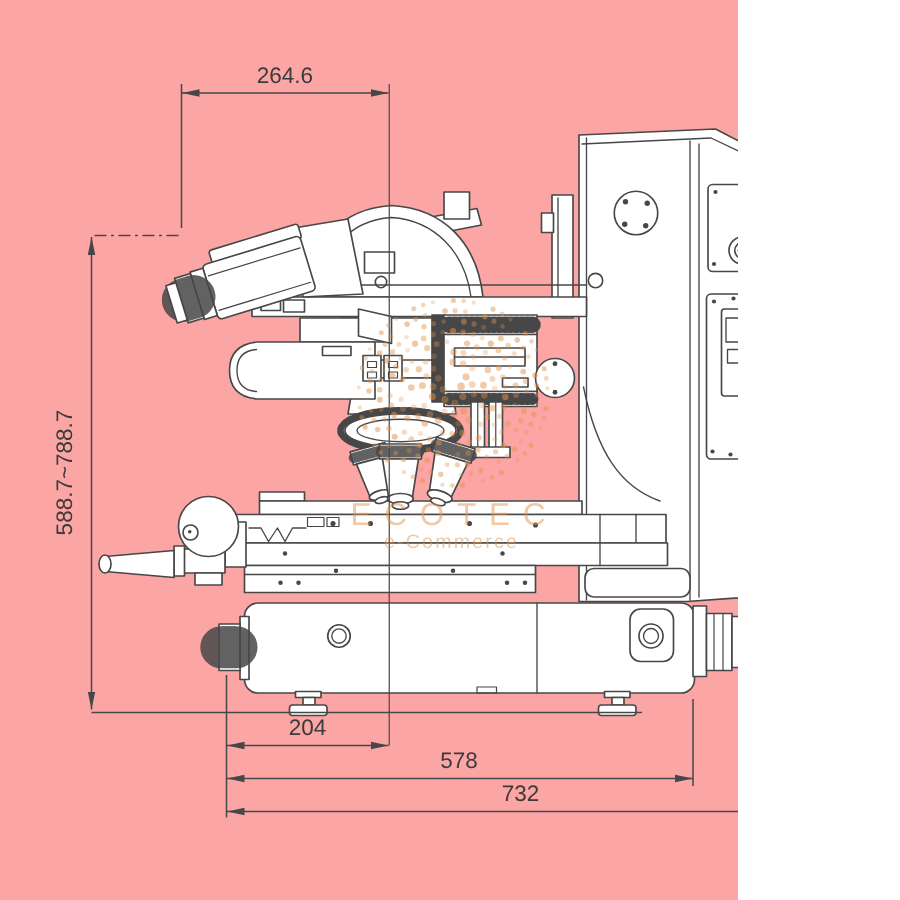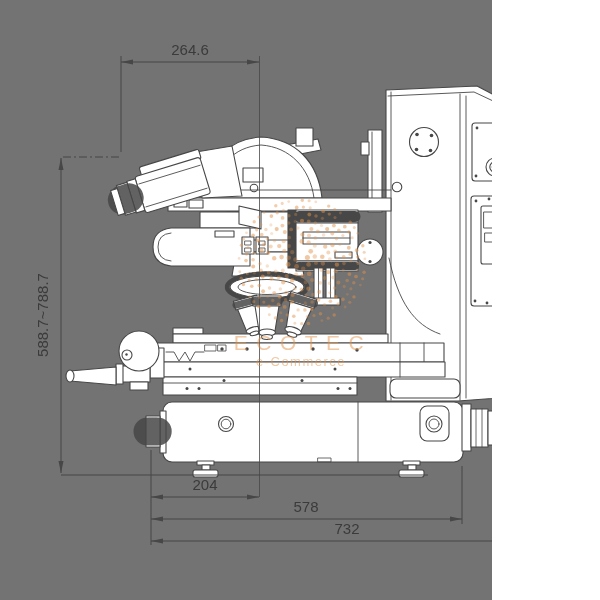--- a/index.html
+++ b/index.html
@@ -1,16 +1,16 @@
 <!DOCTYPE html>
 <html><head>
 <meta charset="utf-8">
 <style>
   html,body{margin:0;padding:0;background:#ffffff;}
-  #canvas{width:492px;height:600px;position:relative;background:#737373;overflow:hidden;
+  #canvas{width:492px;height:600px;position:relative;background:#fca5a5;overflow:hidden;
           font-family:"Liberation Sans",sans-serif;}
   svg text{font-family:"Liberation Sans",sans-serif;}
 </style>
 </head>
 <body>
 
 <div id="canvas">
 <svg width="600" height="600" viewBox="0 0 600 600">
   <defs>
     <marker id="arrow" viewBox="0 0 12 6" refX="12" refY="3" markerWidth="12" markerHeight="6" orient="auto-start-reverse">

